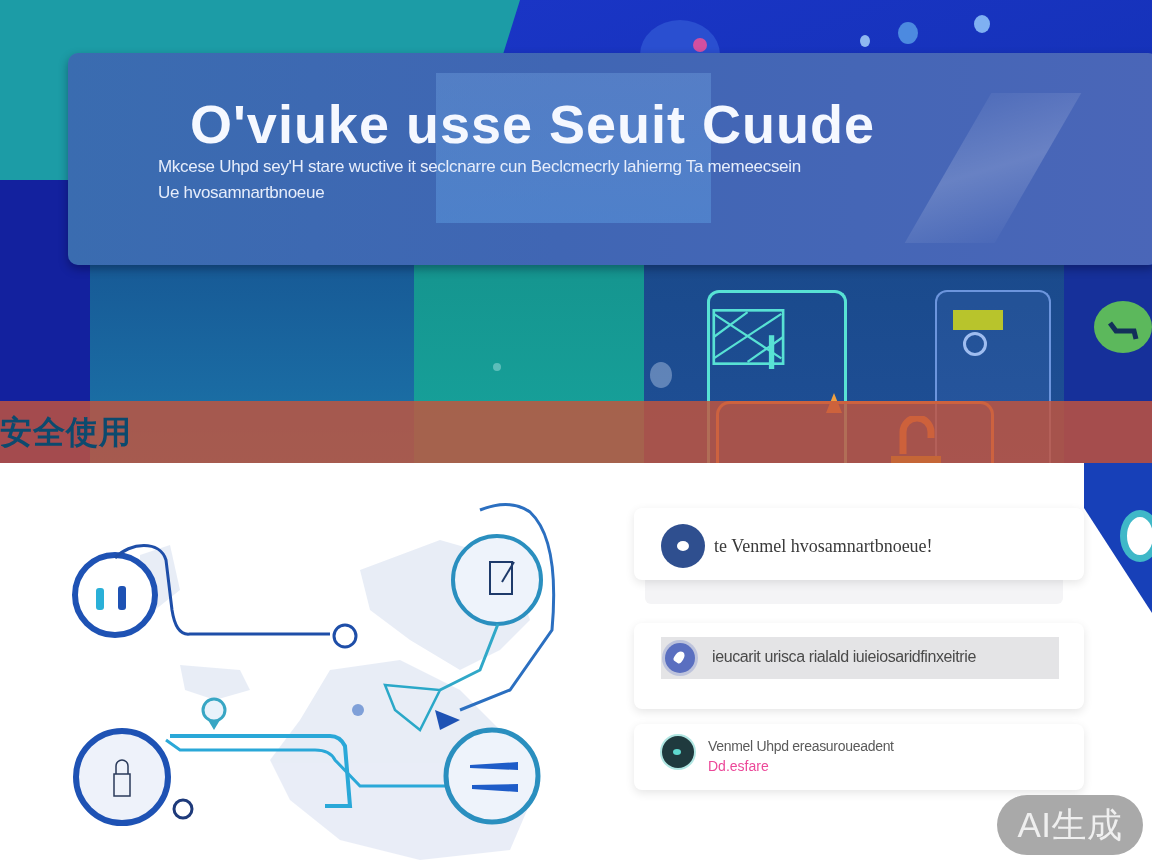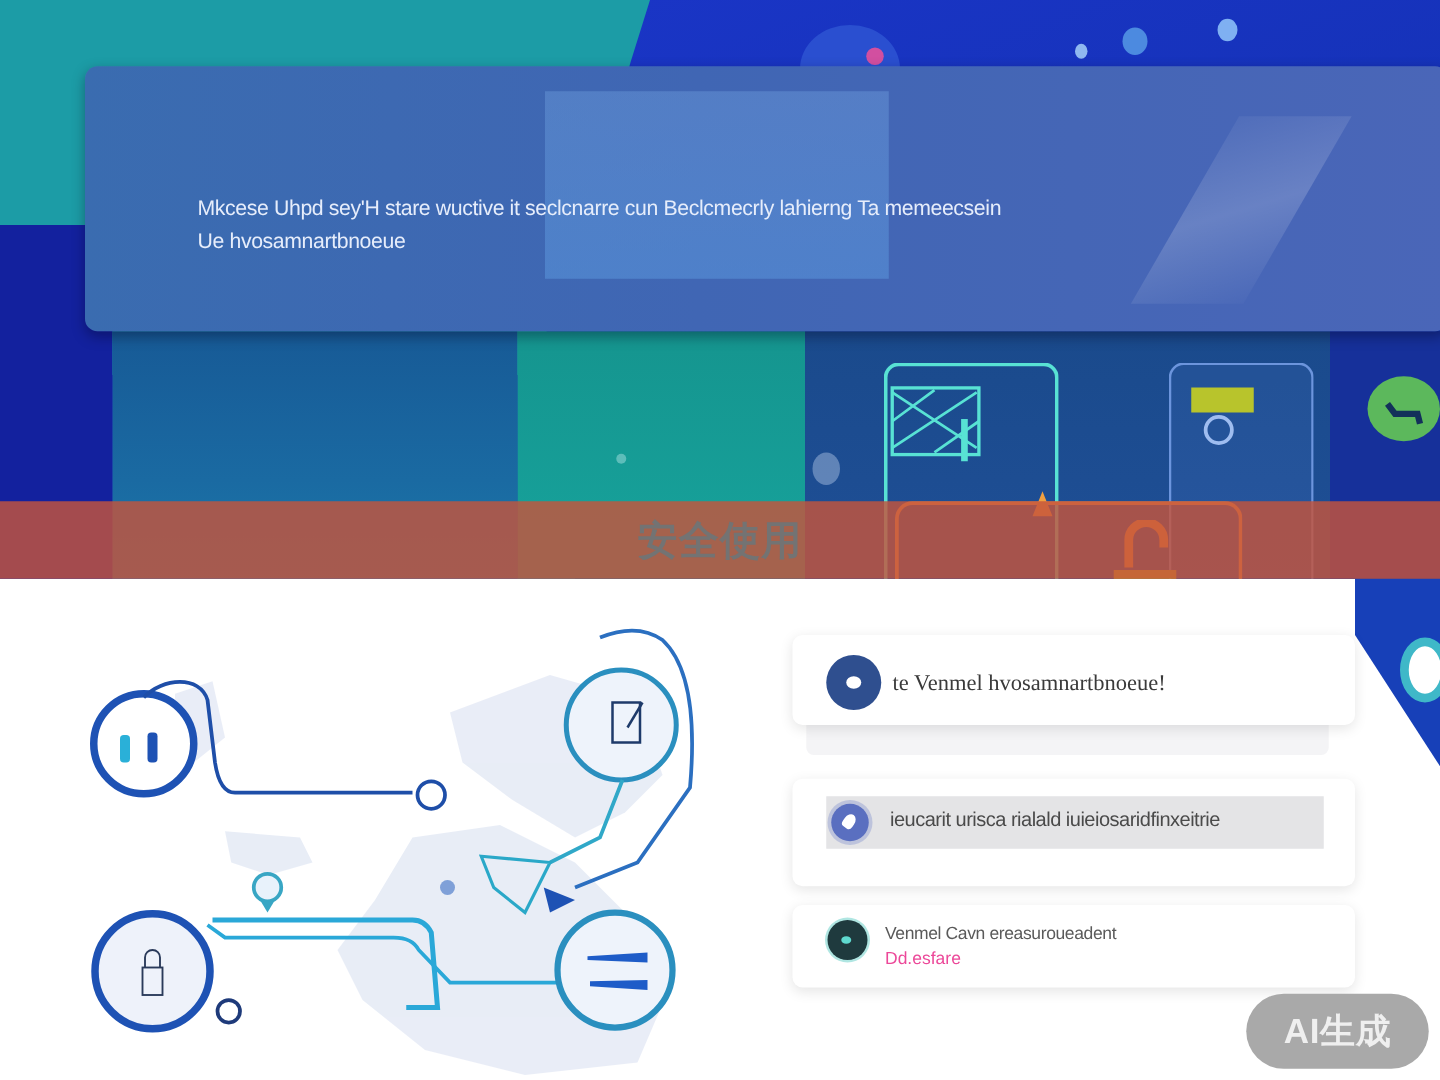--- a/index.html
+++ b/index.html
@@ -42,21 +42,21 @@
   .frame-teal2 { position: absolute; left: 706px; top: 290px; width: 90px; height: 90px; }
   .frame-slate { position: absolute; left: 935px; top: 290px; width: 116px; height: 195px; border: 2px solid #6c95dd;
     border-radius: 12px 12px 0 0; border-bottom: none; background: rgba(90,130,210,0.15); }
   .frame-orange { position: absolute; left: 716px; top: 401px; width: 278px; height: 100px; border: 3px solid #f0a050;
     border-radius: 14px 14px 0 0; border-bottom: none; }
   .yellow-lock { position: absolute; left: 891px; top: 456px; width: 50px; height: 52px; background: #c8b824; }
   .green-badge { position: absolute; left: 1094px; top: 301px; width: 58px; height: 52px; border-radius: 50%; background: #5cb85c; }
 
   .banner { position: absolute; left: 0; top: 401px; width: 1152px; height: 62px; background: rgba(196,84,60,0.82); }
   .banner-text { position: absolute; left: 0; top: 401px; width: 1152px; height: 62px; line-height: 62px;
-    text-align: center; font-size: 32px; font-weight: 700; color: #737373; letter-spacing: 1px; }
+    text-align: left; font-size: 32px; font-weight: 700; color: #0c4a6e; letter-spacing: 1px; }
 
   
   .diagram { position: absolute; left: 40px; top: 500px; width: 560px; height: 364px; }
 
   
   .card { position: absolute; background: #ffffff; border-radius: 8px;
     box-shadow: 0 3px 10px rgba(0,0,0,0.10); }
   .card-1 { left: 634px; top: 508px; width: 450px; height: 72px; }
   .card-1-under { position: absolute; left: 645px; top: 580px; width: 418px; height: 24px; background: #f4f4f6; border-radius: 0 0 6px 6px; }
   .card-2 { left: 634px; top: 623px; width: 450px; height: 86px; }
@@ -75,21 +75,21 @@
   .card-3 .icon::after { content: ""; position: absolute; left: 11px; top: 13px; width: 8px; height: 6px; border-radius: 50%; background: #5fd9cf; }
   .card-3 .line1 { position: absolute; left: 74px; top: 14px; font-size: 14px; color: #5a5a5a; white-space: nowrap; letter-spacing: -0.3px; }
   .card-3 .line2 { position: absolute; left: 74px; top: 34px; font-size: 14px; color: #ec4899; white-space: nowrap; }
 
   .right-edge { position: absolute; left: 1084px; top: 463px; width: 68px; height: 150px; background: #1740b8;
     clip-path: polygon(0 0, 100% 0, 100% 100%, 0 30%); }
   .gear { position: absolute; left: 1120px; top: 510px; width: 40px; height: 52px; border-radius: 50%;
     border: 7px solid #3fb8c8; background: #ffffff; }
 
   .ai-badge { position: absolute; left: 997px; top: 795px; width: 146px; height: 60px; border-radius: 30px;
-    background: #a9a9a9; color: #efefef; font-size: 28px; line-height: 60px; text-align: center; letter-spacing: 0.5px; font-weight: bold; }
+    background: #a9a9a9; color: #efefef; font-size: 35px; line-height: 60px; text-align: center; letter-spacing: 0.5px; }
 </style>
 </head>
 <body>
 
 <div class="hero">
   <div class="right-blue"></div>
   <div class="teal-bg"></div>
   <div class="blue-left"></div>
 
   <div class="dot" style="left:640px;top:20px;width:80px;height:70px;background:#2a4fd0;"></div>
@@ -120,20 +120,21 @@
 
   <div class="green-badge">
     <svg viewBox="0 0 58 52" width="58" height="52">
       <path d="M16 22 L22 30 L40 30 L42 38" stroke="#13305a" stroke-width="5" fill="none"></path>
     </svg>
   </div>
 
   <div class="title-card">
     <div class="glow"></div>
     <div class="streak"></div>
+    <h1>O'viuke usse Seuit Cuude</h1>
     <div class="sub1">Mkcese Uhpd sey'H stare wuctive it seclcnarre cun Beclcmecrly lahierng Ta memeecsein</div>
     <div class="sub2">Ue hvosamnartbnoeue</div>
   </div>
 
   <div class="frame-orange"></div>
   <svg viewBox="0 0 20 24" style="position:absolute;left:824px;top:390px;width:20px;height:26px;">
     <path d="M10 2 L18 22 L2 22 Z" fill="#f0a040"></path>
   </svg>
   <svg viewBox="0 0 44 40" style="position:absolute;left:895px;top:416px;width:44px;height:40px;">
     <path d="M8 38 L8 16 A14 14 0 0 1 36 16 L36 22" stroke="#f09a3a" stroke-width="7" fill="none"></path>
@@ -207,17 +208,17 @@
 </div>
 
 <div class="card card-2">
   <div class="bar"></div>
   <div class="icon"></div>
   <div class="text">ieucarit urisca rialald iuieiosaridfinxeitrie</div>
 </div>
 
 <div class="card card-3">
   <div class="icon"></div>
-  <div class="line1">Venmel Cavn ereasuroueadent</div>
+  <div class="line1">Venmel Uhpd ereasuroueadent</div>
   <div class="line2">Dd.esfare</div>
 </div>
 
 <div class="ai-badge">AI生成</div>
 
 </body></html>

